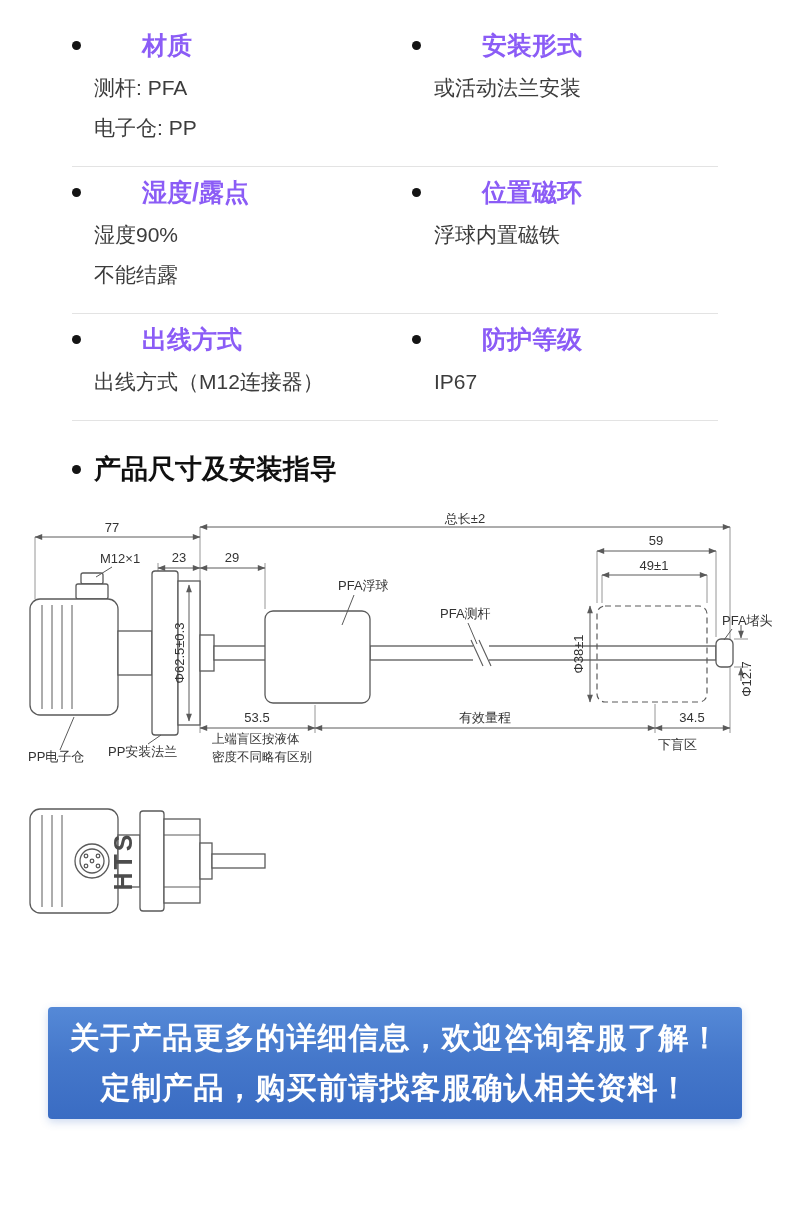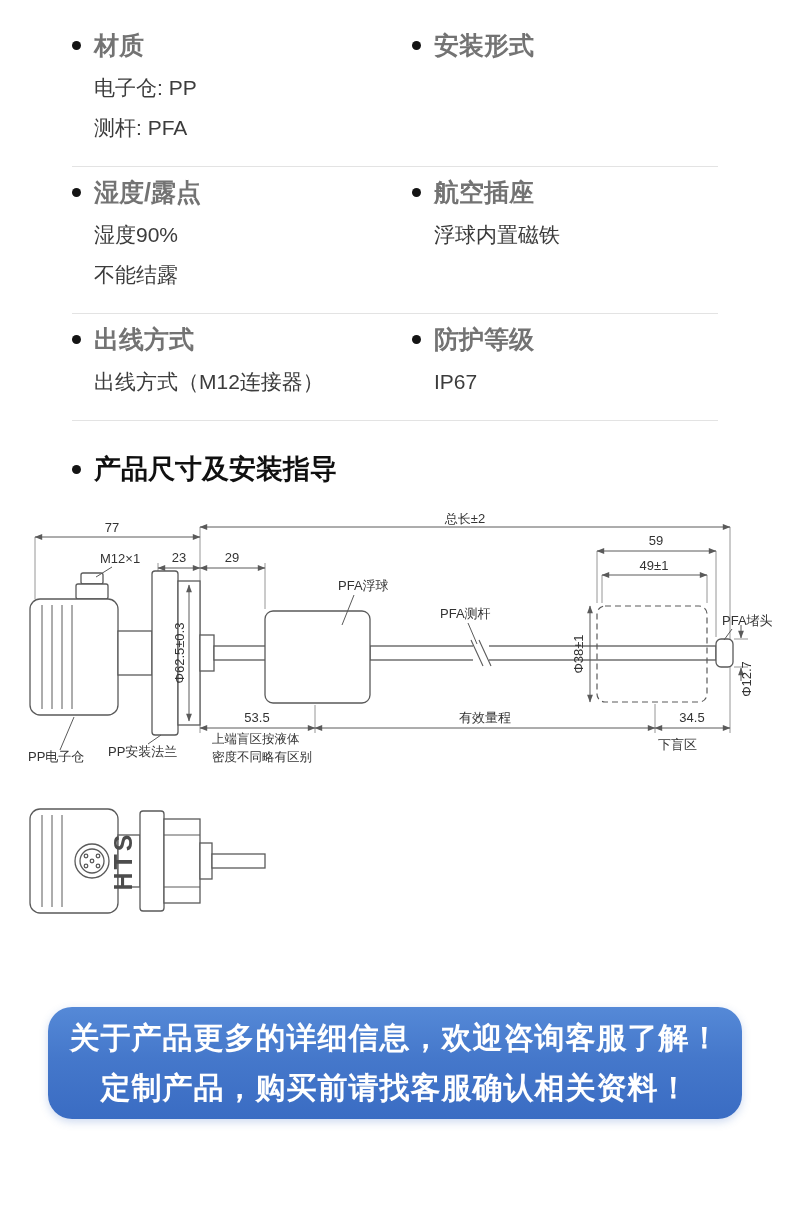--- a/index.html
+++ b/index.html
@@ -9,21 +9,21 @@
   }
   
   .spec-section{padding-top:20px;}
   .spec-row{
     margin:0 72px;padding:8px 0 18px;border-bottom:1px solid #e3e3e3;
     display:grid;grid-template-columns:340px 1fr;
   }
   .spec-row.pad-lg{}
   .spec-title-row{display:flex;align-items:center;gap:13px;}
   .bullet{width:9px;height:9px;border-radius:50%;background:#141414;flex:0 0 auto;}
-  .spec-title{font-size:25px;font-weight:bold;color:#737373;line-height:34px;}
+  .spec-title{font-size:25px;font-weight:bold;color:#8b5cf6;line-height:34px;margin-left:48px;}
   .spec-body{margin-top:6px;margin-left:22px;}
   .spec-line{font-size:21px;color:#3c3c3c;line-height:40px;}
   
   .section-heading{margin:30px 72px 0;display:flex;align-items:center;gap:13px;}
   .heading-title{font-size:27px;font-weight:bold;color:#101010;line-height:36px;}
   
   svg.drawing{display:block;margin-top:26px;}
   .part rect,.part circle{fill:#ffffff;stroke:#5a5a5a;stroke-width:1.3;}
   .part line{stroke:#5a5a5a;stroke-width:1;}
   .pin{fill:#5a5a5a;stroke:none;}
@@ -33,70 +33,71 @@
   .dim-end{stroke:#5a5a5a;stroke-width:1;marker-end:url(#arr);}
   .leader line{stroke:#5a5a5a;stroke-width:1;}
   svg text{font-family:"Liberation Sans","DejaVu Sans",sans-serif;font-size:13px;fill:#333;text-anchor:middle;}
   svg text.lbl{text-anchor:start;}
   svg text.small{font-size:12.5px;}
   svg text.brand{font-size:25px;font-weight:bold;fill:#4c4c4c;letter-spacing:3px;text-anchor:middle;}
   .brk{stroke:#5a5a5a;stroke-width:1.1;}
   .brk-mask{fill:#ffffff;stroke:none;}
   
   .banner{
-    margin:64px 48px 0;height:112px;border-radius:24px;
+    margin:64px 48px 0;height:112px;border-radius:4px;
     background:linear-gradient(180deg,#5589d7 0%,#4578cb 45%,#3a6cc3 100%);
     display:flex;flex-direction:column;justify-content:center;align-items:center;gap:6px;
     box-shadow:0 3px 8px rgba(58,108,195,0.25);
   }
   .banner-line{color:#ffffff;font-size:30px;font-weight:bold;letter-spacing:1px;line-height:44px;white-space:nowrap;}
 </style>
 </head>
 <body>
 
 <div class="page">
 
   <section class="spec-section">
 
     <div class="spec-row">
       <div class="spec-item">
         <div class="spec-title-row">
           <span class="bullet"></span>
           <span class="spec-title">材质</span>
         </div>
         <div class="spec-body">
+          <div class="spec-line">测杆: PFA</div>
           <div class="spec-line">电子仓: PP</div>
-          <div class="spec-line">测杆: PFA</div>
         </div>
       </div>
       <div class="spec-item">
         <div class="spec-title-row">
           <span class="bullet"></span>
           <span class="spec-title">安装形式</span>
         </div>
         <div class="spec-body">
+          <div class="spec-line">或活动法兰安装</div>
         </div>
       </div>
     </div>
 
     <div class="spec-row">
       <div class="spec-item">
         <div class="spec-title-row">
           <span class="bullet"></span>
           <span class="spec-title">湿度/露点</span>
         </div>
         <div class="spec-body">
           <div class="spec-line">湿度90%</div>
           <div class="spec-line">不能结露</div>
         </div>
       </div>
       <div class="spec-item">
         <div class="spec-title-row">
           <span class="bullet"></span>
-          <span class="spec-title">航空插座</span>
+          <span class="spec-title">位置磁环</span>
         </div>
         <div class="spec-body">
           <div class="spec-line">浮球内置磁铁</div>
         </div>
       </div>
     </div>
 
     <div class="spec-row pad-lg">
       <div class="spec-item">
         <div class="spec-title-row">

